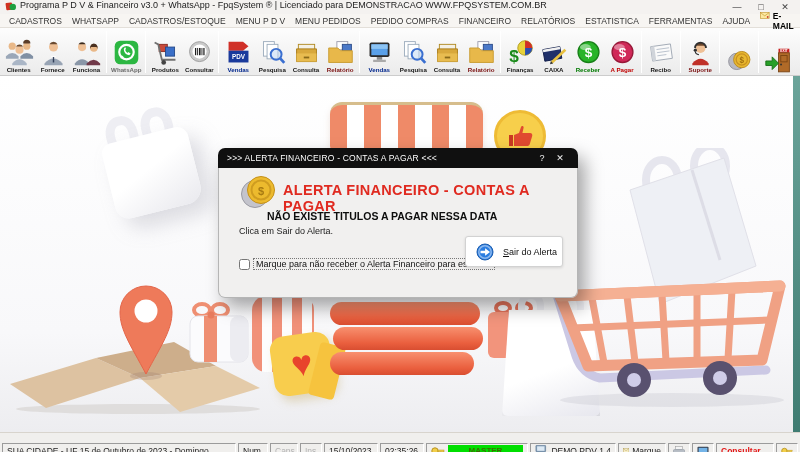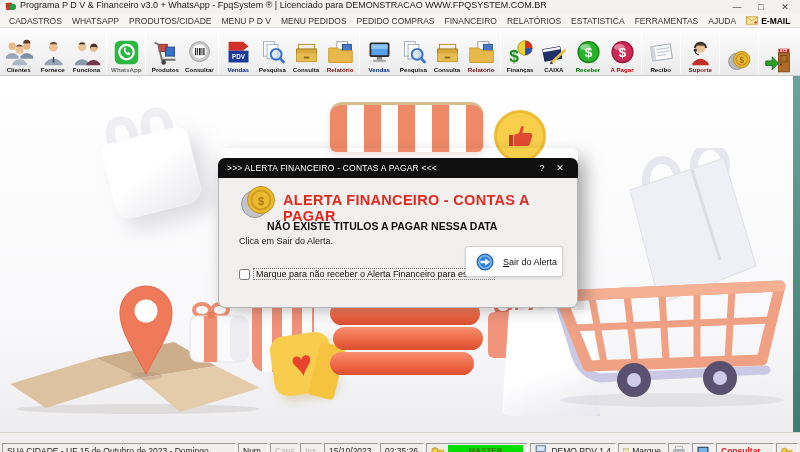--- a/index.html
+++ b/index.html
@@ -46,21 +46,21 @@
   .striped-box { left:252px; top:220px; width:62px; height:76px; border-radius:14px; background:repeating-linear-gradient(90deg,#f19179 0 10px,#fdfdfd 10px 20px); }
   .heart-badge { left:272px; top:258px; width:60px; height:60px; border-radius:14px; background:#f8cd4d; transform:rotate(-8deg); display:flex; align-items:center; justify-content:center; box-shadow:4px 6px 10px rgba(190,160,80,.35); }
   .heart-badge span { font-size:36px; line-height:36px; color:#e8432c; }
 
   .tubes { left:330px; top:226px; width:150px; }
   .tube { height:23px; border-radius:12px; background:linear-gradient(180deg,#f8906f,#ea5f3e 70%,#d94e31); margin-bottom:2px; }
   .yellow-wedge { left:314px; top:268px; width:26px; height:54px; background:#f6c33e; transform:rotate(14deg); border-radius:4px; }
 
   
   .dialog { position:absolute; left:218px; top:72px; width:360px; height:150px; z-index:20; border-radius:7px; box-shadow:7px 9px 18px rgba(0,0,0,.35); font-family:"Liberation Sans",sans-serif; }
-  .dlg-titlebar { height:20px; background:#101010; color:#fff; display:flex; align-items:center; padding:0 9px; font-size:8.5px; border-radius:7px 7px 0 0;margin-top:10px; }
+  .dlg-titlebar { height:20px; background:#101010; color:#fff; display:flex; align-items:center; padding:0 9px; font-size:8.5px; border-radius:7px 7px 0 0; }
   .dlg-titlebar .dlg-title { flex:1; letter-spacing:.2px; }
   .dlg-tb-btn { width:18px; text-align:center; font-size:9px; color:#eee; }
   .dlg-body { position:relative; height:130px; background:#f1f0ef; border:1px solid #b5b5b5; border-top:none; border-radius:0 0 7px 7px; }
   .dlg-heading { position:absolute; left:64px; top:14px; font-size:14.5px; font-weight:bold; color:var(--alert-red,#e02a20); letter-spacing:.3px; }
   .dlg-coin { position:absolute; left:20px; top:5px; }
   .dlg-message { position:absolute; left:20px; top:42px; font-size:10.5px; font-weight:bold; color:#0d0d0d;padding-left:28px; }
   .dlg-hint { position:absolute; left:20px; top:58px; font-size:9px; color:#222; }
   .dlg-check { position:absolute; left:20px; top:90px; display:flex; align-items:center; gap:3px; }
   .dlg-check input { width:11px; height:11px; margin:0; }
   .dlg-check label { font-size:9px; color:#111; border:1px dotted #777; padding:0 2px; }
@@ -87,21 +87,21 @@
   </svg>
   <span class="title">Programa P D V &amp; Financeiro v3.0 + WhatsApp - FpqSystem ® | Licenciado para DEMONSTRACAO WWW.FPQSYSTEM.COM.BR</span>
   <span class="win-btn">—</span>
   <span class="win-btn">□</span>
   <span class="win-btn">✕</span>
 </div>
 
 <div class="menubar">
   <span class="menu-item">CADASTROS</span>
   <span class="menu-item">WHATSAPP</span>
-  <span class="menu-item">PRODUTOS/CIDADE</span>
+  <span class="menu-item">CADASTROS/ESTOQUE</span>
   <span class="menu-item">MENU P D V</span>
   <span class="menu-item">MENU PEDIDOS</span>
   <span class="menu-item">PEDIDO COMPRAS</span>
   <span class="menu-item">FINANCEIRO</span>
   <span class="menu-item">RELATÓRIOS</span>
   <span class="menu-item">ESTATISTICA</span>
   <span class="menu-item">FERRAMENTAS</span>
   <span class="menu-item">AJUDA</span>
   <span class="menu-email">
     <svg width="12" height="9" viewBox="0 0 13 9">

